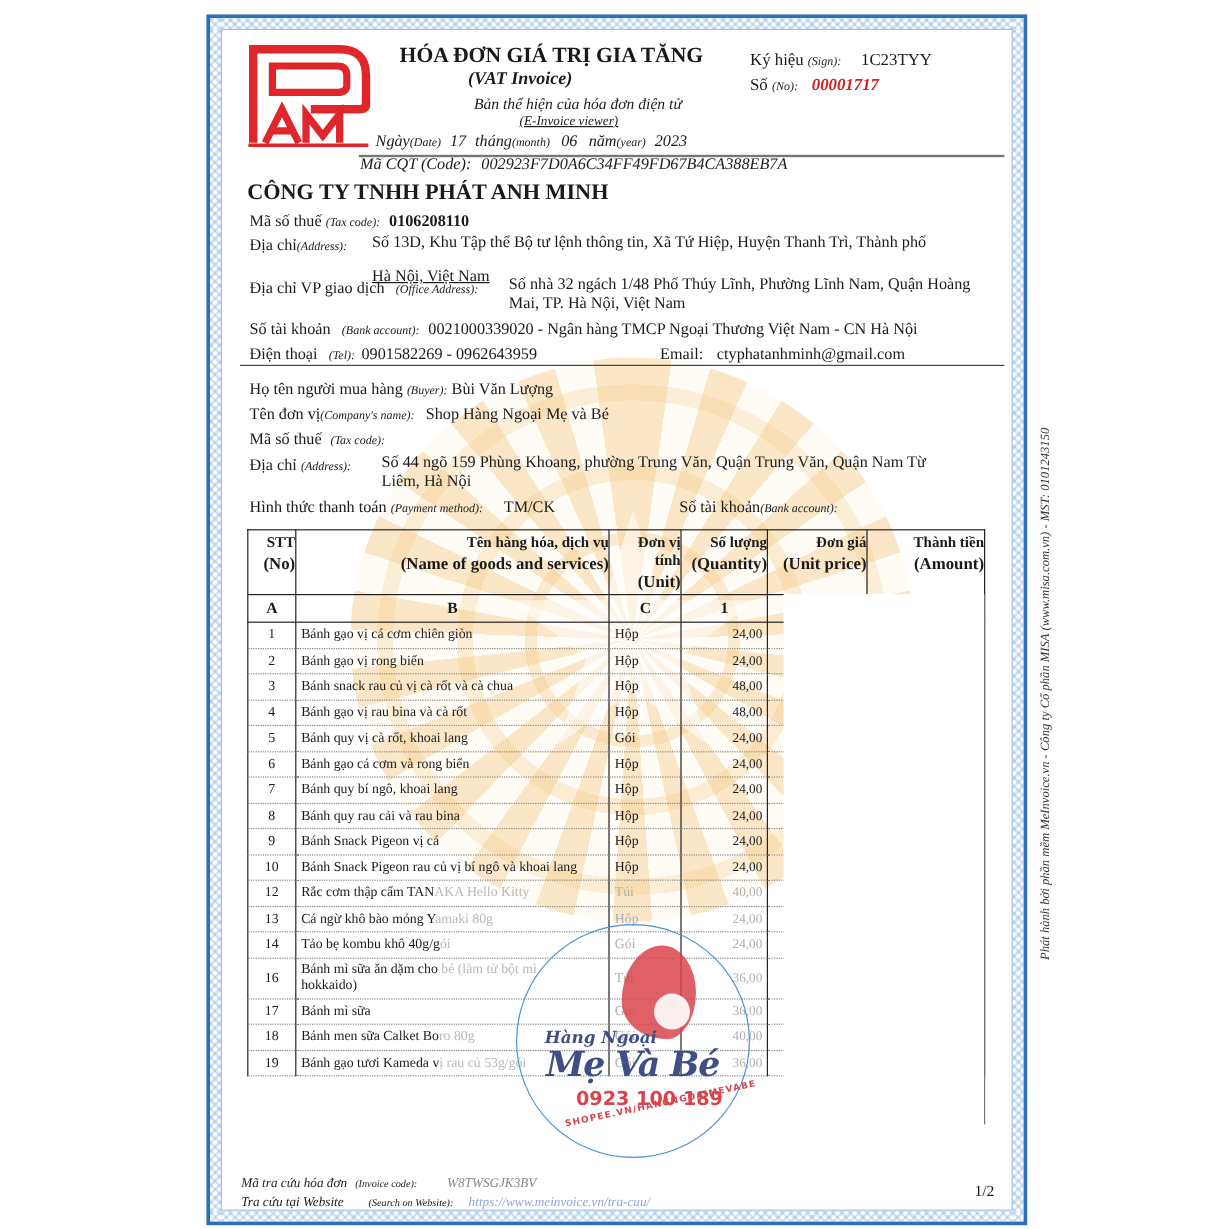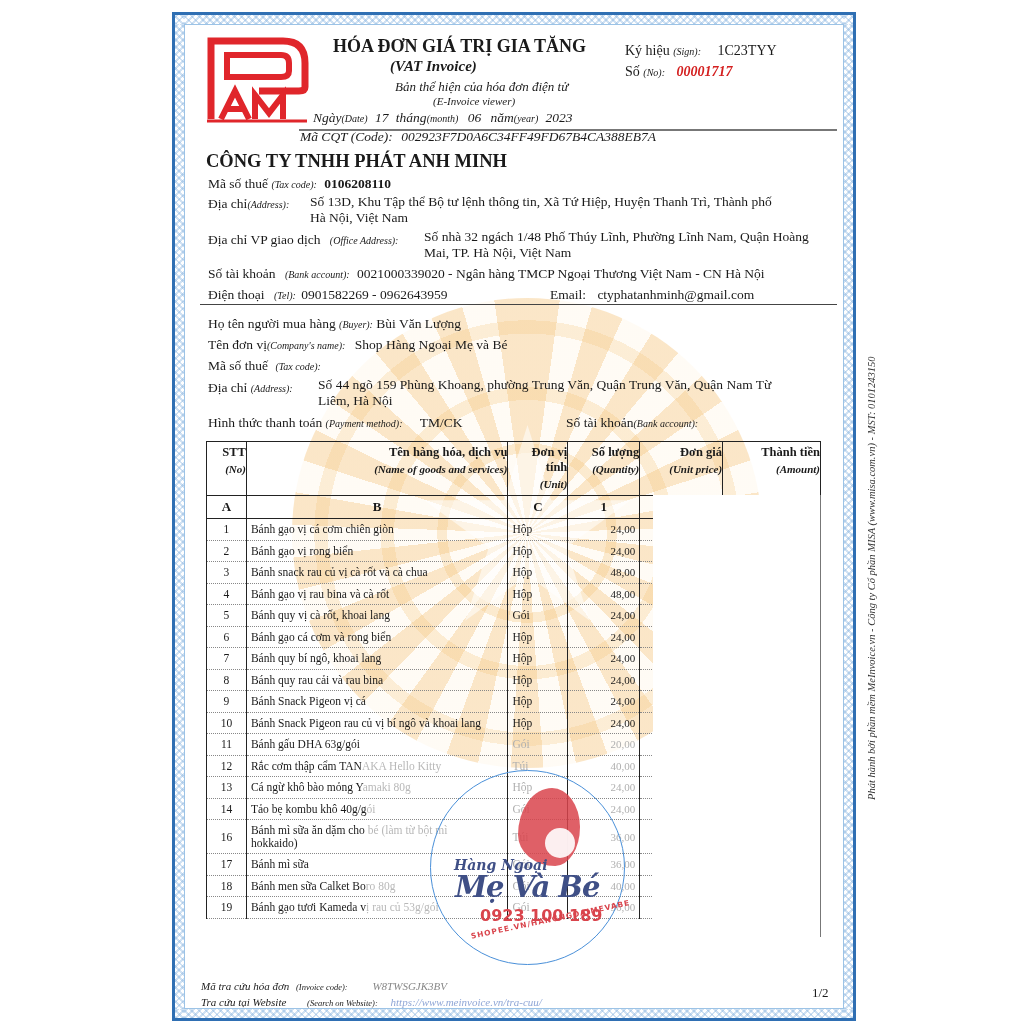--- a/index.html
+++ b/index.html
@@ -43,40 +43,40 @@
   .it { font-style: italic; }
   .sm { font-size: 10px; }
   .b { font-weight: bold; }
 
   
   .logo { position: absolute; left: 203px; top: 35px; width: 108px; height: 88px; }
 
   .title-main { left: 333px; top: 36px; font-size: 18px; font-weight: bold; }
   .title-sub { left: 390px; top: 58px; font-size: 15px; font-weight: bold; font-style: italic; }
   .title-viewer { left: 395px; top: 79px; font-size: 13px; font-style: italic; }
-  .title-viewer-en { left: 433px; top: 95px; font-size: 11px; font-style: italic; }
+  .title-viewer-en { left: 433px; top: 95px; font-size: 11px; font-style: italic; text-decoration: underline; }
   .date-line { left: 313px; top: 110px; font-size: 13.5px; font-style: italic; }
   .sign-line { left: 625px; top: 43px; font-size: 14px; }
   .no-line { left: 625px; top: 64px; font-size: 14px; }
   .red { color: #d42020; font-weight: bold; font-style: italic; }
   .hr1 { position: absolute; left: 299px; top: 129px; width: 538px; height: 2px; background: #777; }
   .cqt-line { left: 300px; top: 129px; font-size: 13.5px; font-style: italic; }
 
   .seller-name { left: 206px; top: 151px; font-size: 18.5px; font-weight: bold; }
   .row { font-size: 13.5px; }
   .hr2 { position: absolute; left: 200px; top: 304px; width: 637px; height: 1px; background: #444; }
 
   
   table.items {
     position: absolute; left: 206px; top: 441px; width: 615px;
     border-collapse: collapse; font-size: 11.5px;
   }
   table.items th, table.items td { border-left: 1px solid #222; border-right: 1px solid #222; }
   table.items thead th { border-top: 1px solid #222; border-bottom: 1px solid #222; font-weight: bold; vertical-align: top; padding-top: 3px; text-align: right; font-size: 12.5px; }
-  table.items thead th .en { display: block; font-size: 11px; font-style: italic; margin-top: 3px; }
+  table.items thead th .en { display: block; font-size: 14px; margin-top: 3px; }
   table.items tr.abc td { border-bottom: 1px solid #222; text-align: center; font-weight: bold; font-size: 13px; height: 23px; }
   table.items tbody.lines td { border-bottom: 1px dotted #888; height: 21.5px; padding: 0 4px; font-family: "Liberation Serif", serif; }
   table.items td.stt { text-align: center; }
   table.items td.qty { text-align: right; font-family: "Liberation Sans", sans-serif; font-size: 11px; }
   table.items tbody.lines tr.faded td.unit, table.items tbody.lines tr.faded td.qty { color: #b0b0b0; }
   .col-stt { width: 40px; } .col-name { width: 262px; } .col-unit { width: 60px; } .col-qty { width: 72px; } .col-price { width: 83px; } .col-amt { width: 98px; }
   .fade-tail { color: #b8b8b8; }
 
   .mask-white { position: absolute; left: 653px; top: 495px; width: 167px; height: 442px; background: #fff; }
   .right-edge { position: absolute; left: 820px; top: 495px; width: 1px; height: 442px; background: #777; }
@@ -157,21 +157,21 @@
 <div class="abs row" style="left:208px; top:176px;">
   <span>Mã số thuế</span>
   <span class="it sm">(Tax code):</span>
   <span class="b" style="margin-left:4px">0106208110</span>
 </div>
 
 <div class="abs row" style="left:208px; top:196px;">
   <span>Địa chỉ</span><span class="it sm">(Address):</span>
 </div>
 <div class="abs row" style="left:310px; top:194px;">Số 13D, Khu Tập thể Bộ tư lệnh thông tin, Xã Tứ Hiệp, Huyện Thanh Trì, Thành phố</div>
-<div class="abs row" style="left:310px; top:210px;">Hà Nội, Việt Nam</div>
+<div class="abs row" style="left:310px; top:222px;text-decoration:underline;">Hà Nội, Việt Nam</div>
 
 <div class="abs row" style="left:208px; top:232px;">
   <span>Địa chỉ VP giao dịch</span>
   <span class="it sm" style="margin-left:6px">(Office Address):</span>
 </div>
 <div class="abs row" style="left:424px; top:229px;">Số nhà 32  ngách 1/48 Phố Thúy Lĩnh, Phường Lĩnh Nam, Quận Hoàng</div>
 <div class="abs row" style="left:424px; top:245px;">Mai, TP. Hà Nội, Việt Nam</div>
 
 <div class="abs row" style="left:208px; top:266px;">
   <span>Số tài khoản</span>
@@ -326,28 +326,20 @@
       </tr>
       <tr>
         <td class="stt">10</td>
         <td style=""><span>Bánh Snack Pigeon rau củ vị bí ngô và khoai lang</span><span class="fade-tail"></span></td>
         <td class="unit">Hộp</td>
         <td class="qty">24,00</td>
         <td></td>
         <td></td>
       </tr>
       <tr class="faded">
-        <td class="stt">11</td>
-        <td style=""><span>Bánh gấu DHA 63g/gói</span><span class="fade-tail"></span></td>
-        <td class="unit">Gói</td>
-        <td class="qty">20,00</td>
-        <td></td>
-        <td></td>
-      </tr>
-      <tr class="faded">
         <td class="stt">12</td>
         <td style=""><span>Rắc cơm thập cẩm TAN</span><span class="fade-tail">AKA Hello Kitty</span></td>
         <td class="unit">Túi</td>
         <td class="qty">40,00</td>
         <td></td>
         <td></td>
       </tr>
       <tr class="faded">
         <td class="stt">13</td>
         <td style=""><span>Cá ngừ khô bào mỏng Y</span><span class="fade-tail">amaki 80g</span></td>

